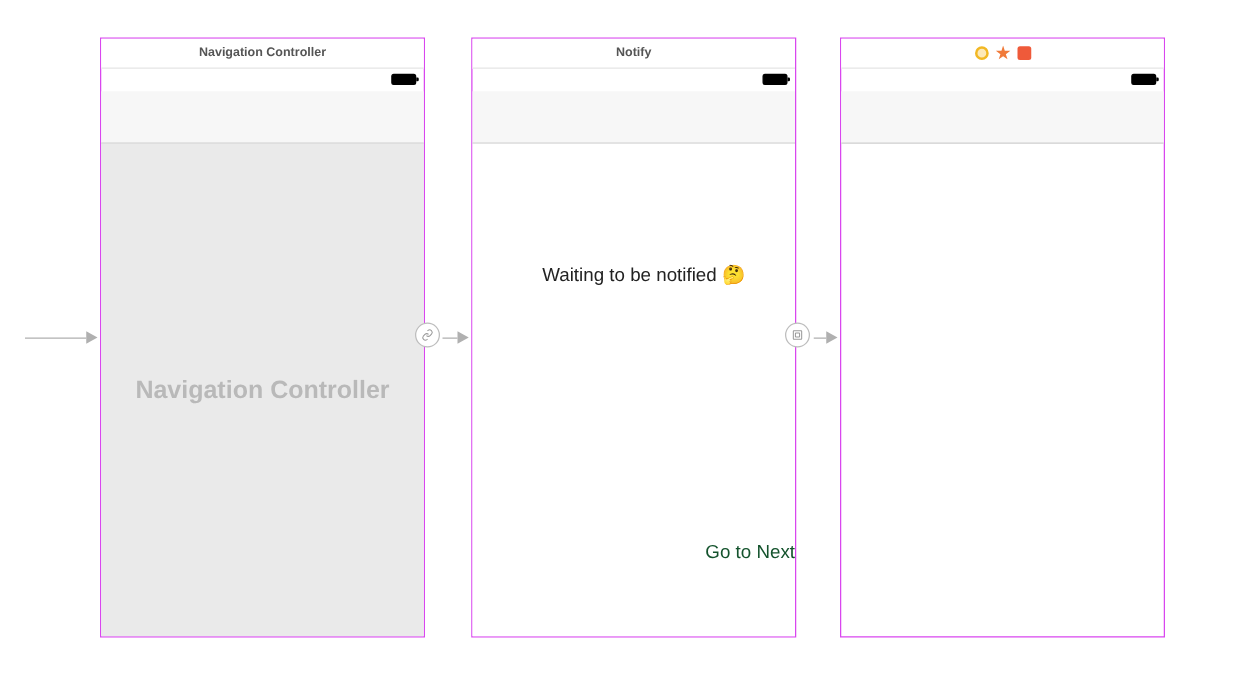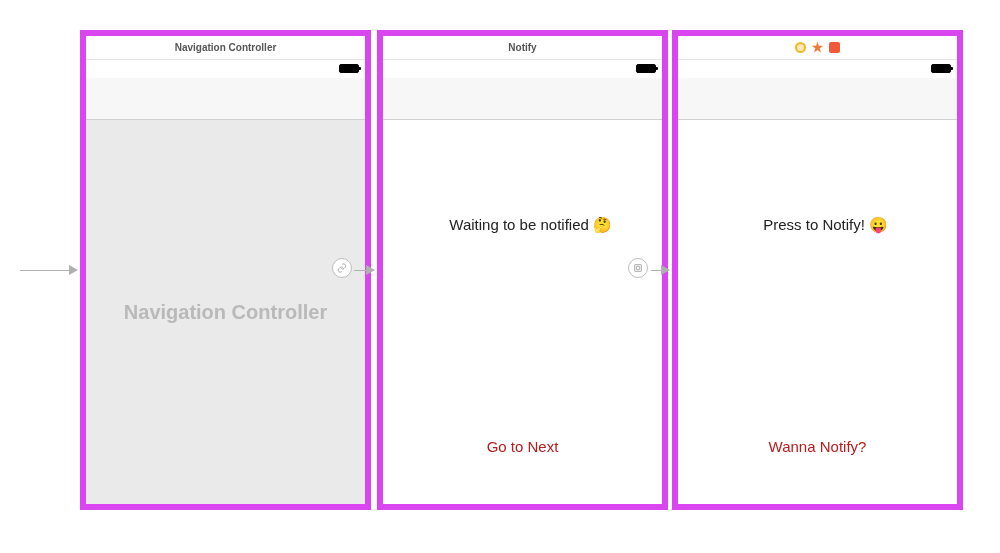--- a/index.html
+++ b/index.html
@@ -10,23 +10,23 @@
       height: 553px;
       position: relative;
       overflow: hidden;
     }
     .canvas {
       position: absolute;
       top: 0; left: 0; right: 0; bottom: 0;
     }
     .scene {
       position: absolute;
-      width: 291px;
+      width: 260px;
       height: 480px;
-      border: 6px solid #d946ef;
+      border: 1px solid #d946ef;
       background: #fff;
       display: flex;
       flex-direction: column;
     }
     .scene-title-bar {
       height: 24px;
       background: #fff;
       border-bottom: 1px solid #e5e5e5;
       display: flex;
       align-items: center;
@@ -82,23 +82,23 @@
       top: 96px;
       left: 16px; right: 0;
       text-align: center;
       font-size: 15px;
       color: #222;
     }
     .body-button {
       position: absolute;
       top: 318px;
       left: 0; right: 0;
-      text-align: center;
+      text-align: right;
       font-size: 15px;
-      color: #b91c1c;
+      color: #14532d;
       cursor: pointer;
     }
     .warning-dots {
       display: flex;
       gap: 6px;
       align-items: center;
       justify-content: center;
     }
     .dot {
       width: 11px;
@@ -227,19 +227,15 @@
   <div id="scene-second" class="scene">
     <div class="scene-title-bar">
       <div class="warning-dots">
         <span class="dot dot-yellow"></span>
         <span class="dot dot-orange"></span>
         <span class="dot dot-red"></span>
       </div>
     </div>
     <div class="battery-indicator"></div>
     <div class="nav-bar"></div>
-    <div class="content-body">
-      <div class="body-heading">Press to Notify! 😛</div>
-      <div class="body-button">Wanna Notify?</div>
-    </div>
   </div>
 
 </div>
 
 </body></html>

